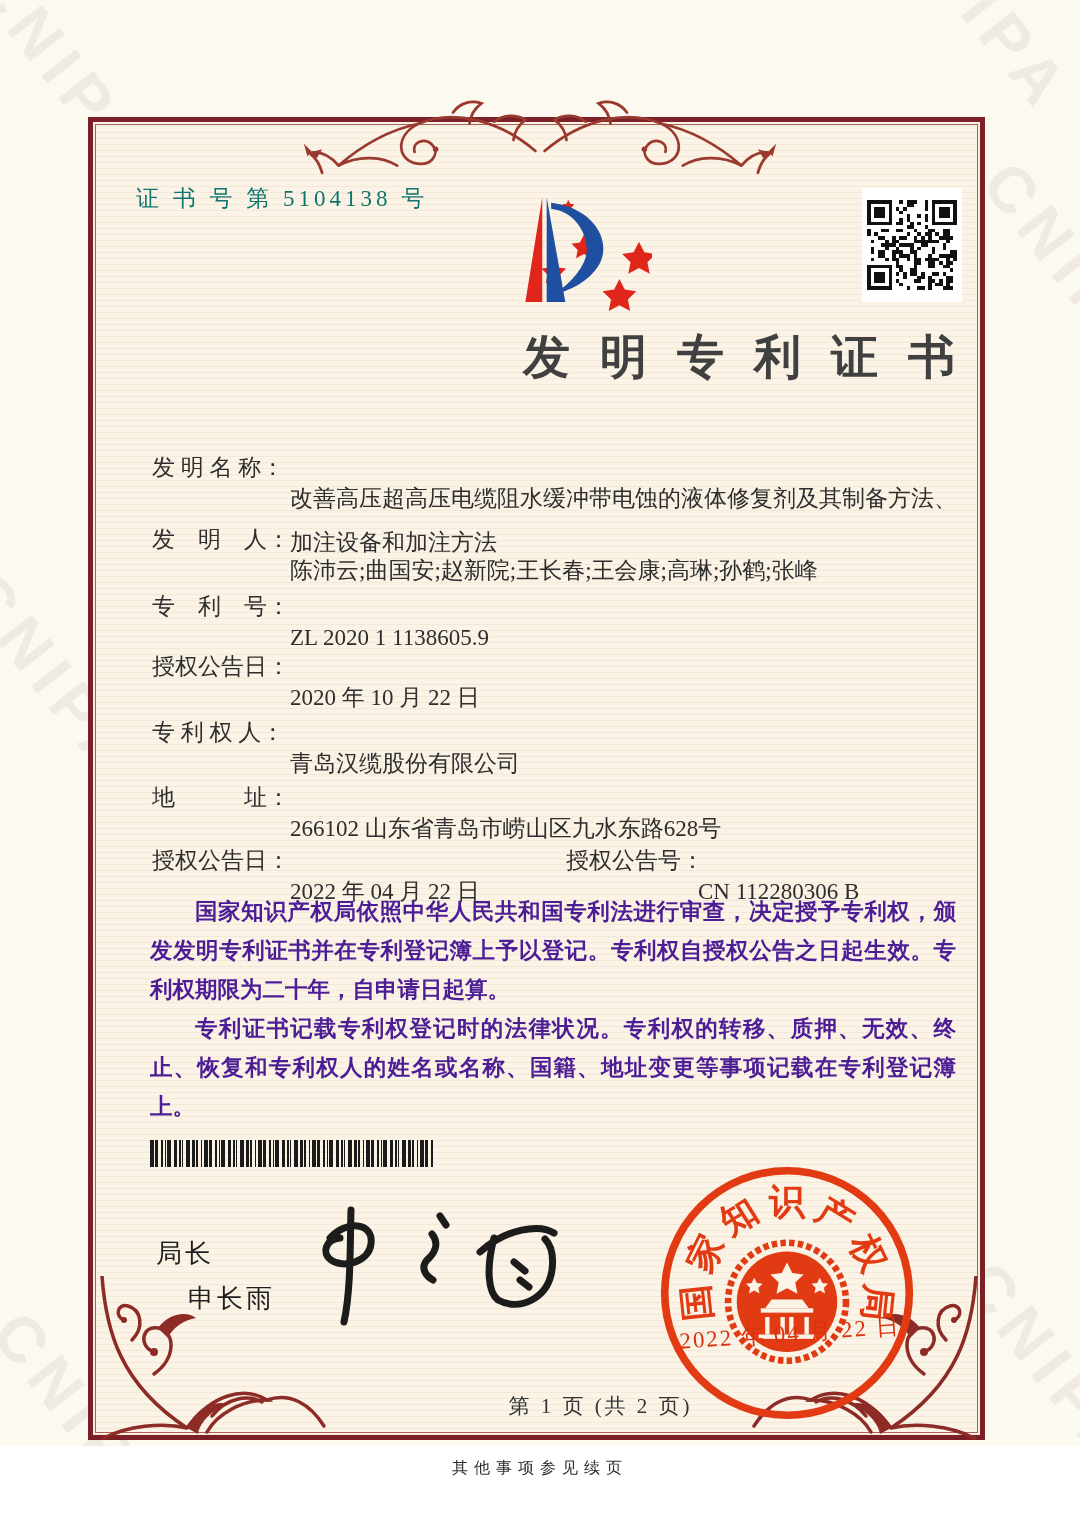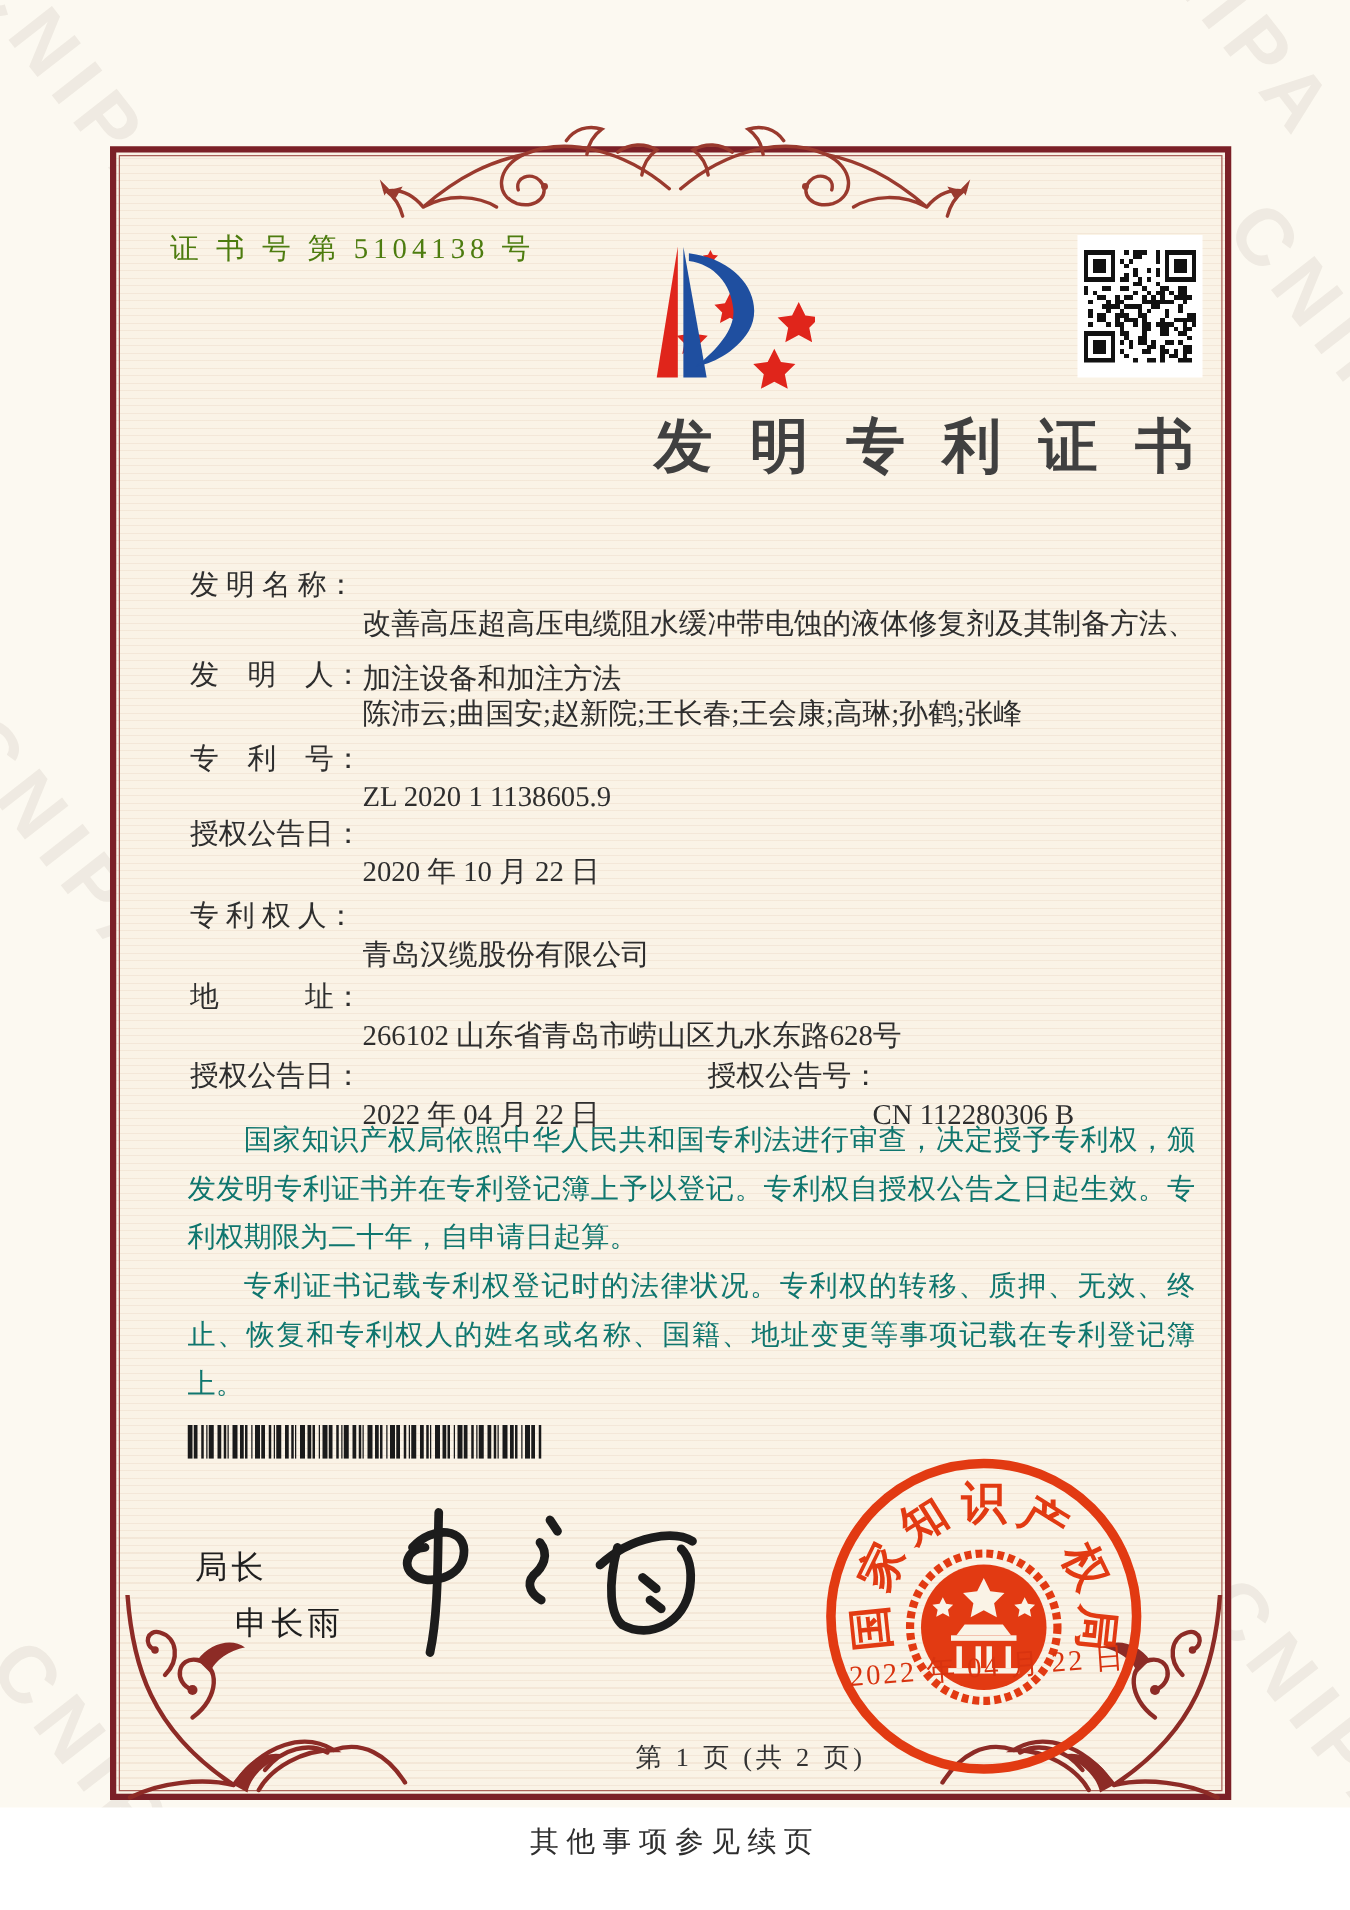--- a/index.html
+++ b/index.html
@@ -47,21 +47,21 @@
   .note-strip {
     position:absolute; left:0; top:1446px; width:1080px; height:82px;
     background:#ffffff; z-index:2;
   }
 
   
   .content { position:absolute; inset:0; z-index:3; }
 
   .cert-no {
     position:absolute; left:136px; top:183px;
-    font-size:23px; letter-spacing:4px; color:#4d7c0f;
+    font-size:23px; letter-spacing:4px; color:#0f766e;
   }
   .logo { position:absolute; left:452px; top:176px; width:200px; height:142px; }
   .qr-box {
     position:absolute; left:862px; top:188px; width:100px; height:114px;
     background:#ffffff; display:flex; align-items:center; justify-content:center;
   }
   .qr-box svg { width:90px; height:90px; }
 
   .title {
     position:absolute; left:88px; top:326px; width:897px;
@@ -77,21 +77,21 @@
   .r3 { left:152px; top:591px; }
   .r4 { left:152px; top:651px; }
   .r5 { left:152px; top:717px; }
   .r6 { left:152px; top:782px; }
   .r7 { left:152px; top:845px; }
   .r7b { left:566px; top:845px; }
   .r7b .val { left:132px; width:260px; }
 
   .paras {
     position:absolute; left:150px; top:892px; width:806px;
-    font-size:22.5px; line-height:39px; text-align:justify; color:#0f766e;
+    font-size:22.5px; line-height:39px; text-align:justify; color:#4c1d95;font-weight:bold;
   }
   .paras p { text-indent:2em; }
 
   .barcode { position:absolute; left:150px; top:1140px; width:286px; height:27px; }
 
   .bureau-title, .bureau-name {
     position:absolute; left:156px;
     font-family:"Liberation Sans", sans-serif;
     font-size:26px; font-weight:500; color:#1f1f1f; letter-spacing:3px;
   }
@@ -107,21 +107,21 @@
     text-align:center; font-size:23px; letter-spacing:2px;
     color:#d8330f; transform:rotate(-4deg); font-weight:500;
   }
 
   .page-no {
     position:absolute; left:88px; top:1392px; width:1025px;
     text-align:center; font-size:21px; letter-spacing:3px; color:#333;
   }
   .note {
     position:absolute; left:0; top:1458px; width:1080px;
-    text-align:center; font-size:23px; letter-spacing:6px; color:#2e2e2e;
+    text-align:center; font-size:16px; letter-spacing:6px; color:#2e2e2e;
     z-index:3;
   }
 
   .dragon { position:absolute; top:92px; width:238px; height:96px; z-index:3; }
   .dragon-l { left:302px; }
   .dragon-r { left:540px; transform:scaleX(-1); }
   .corner { position:absolute; width:235px; height:165px; z-index:3; }
   .corner-bl { left:92px;  top:1276px; }
   .corner-br { left:751px; top:1276px; transform:scaleX(-1); }
 </style>

